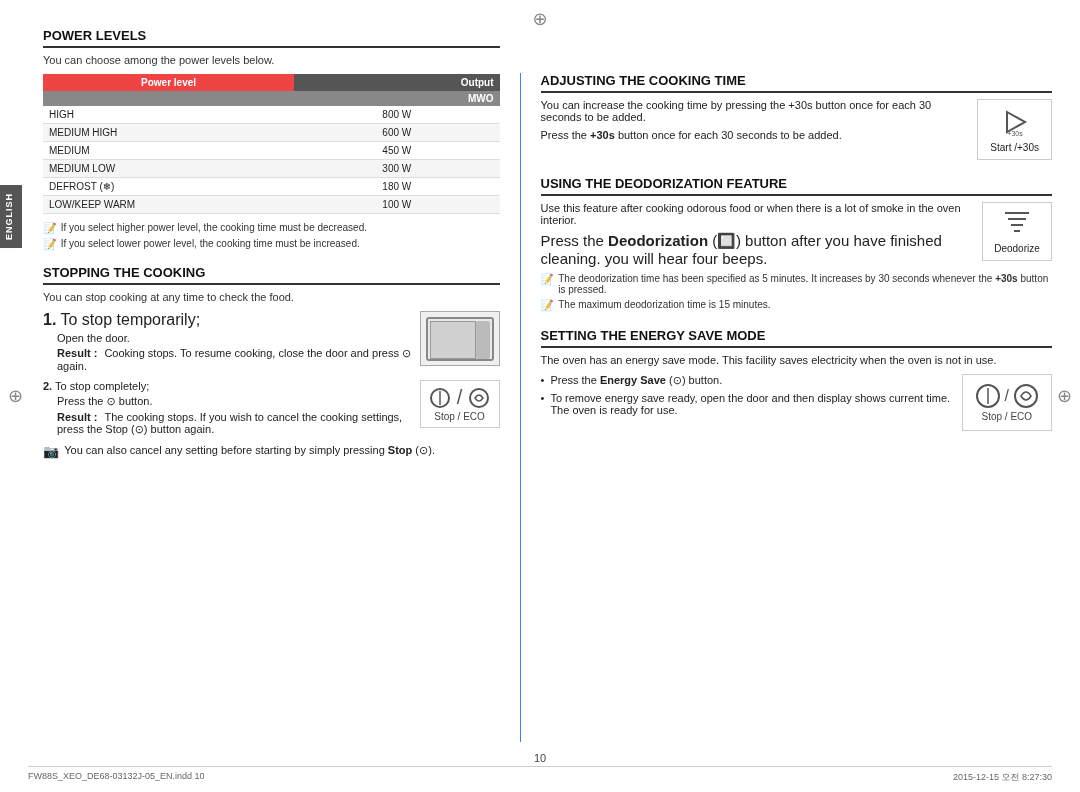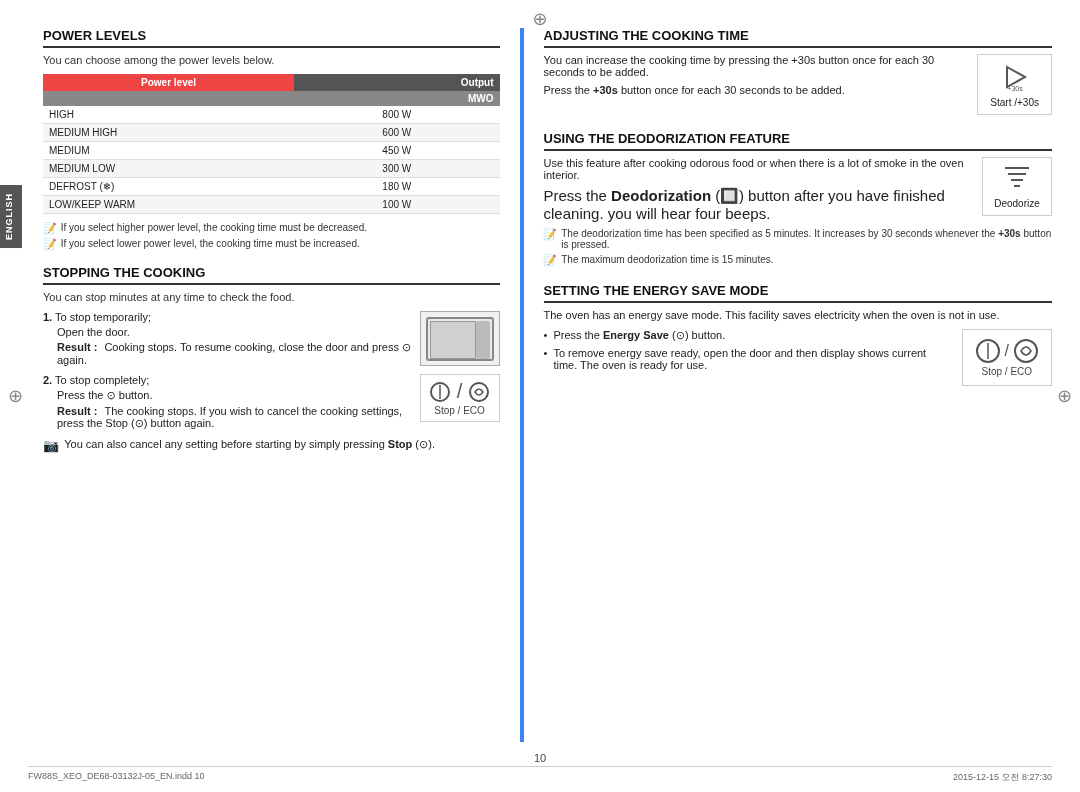--- a/index.html
+++ b/index.html
@@ -83,21 +83,22 @@
     .left-col {
       width: 48%;
       padding-right: 20px;
       padding-left: 15px;
     }
 
     
     .right-col {
       width: 52%;
       padding-left: 20px;
-      border-left: 4px solid #3b82f6;
+      border-left: 1px solid #3b82f6;
+      margin-top: 45px;
     }
 
     
     .section-title {
       font-size: 13px;
       font-weight: bold;
       text-transform: uppercase;
       margin-bottom: 6px;
       color: #111;
       border-bottom: 2px solid #333;
@@ -415,25 +416,25 @@
           <span>If you select higher power level, the cooking time must be decreased.</span>
         </div>
         <div class="note">
           <span class="note-icon">📝</span>
           <span>If you select lower power level, the cooking time must be increased.</span>
         </div>
       </div>
 
       <div class="stopping-section">
         <div class="section-title">STOPPING THE COOKING</div>
-        <p class="section-subtitle">You can stop minutes at any time to check the food.</p>
+        <p class="section-subtitle">You can stop cooking at any time to check the food.</p>
 
         <div style="display:flex; gap:8px; align-items:flex-start; margin-bottom:8px;">
           <div style="flex:1;">
-            <div style="font-size:11px; margin-bottom:3px;">
+            <div style="font-size:16px; margin-bottom:3px;">
               <span class="bold">1.</span>
               <span>To stop temporarily;</span>
             </div>
             <div style="font-size:11px; padding-left:14px; margin-bottom:3px;">Open the door.</div>
             <div style="font-size:11px; padding-left:14px;">
               <span class="bold result-label">Result :</span>
               <span style="margin-left:4px;">Cooking stops. To resume cooking, close the door and press ⊙ again.</span>
             </div>
           </div>
 

